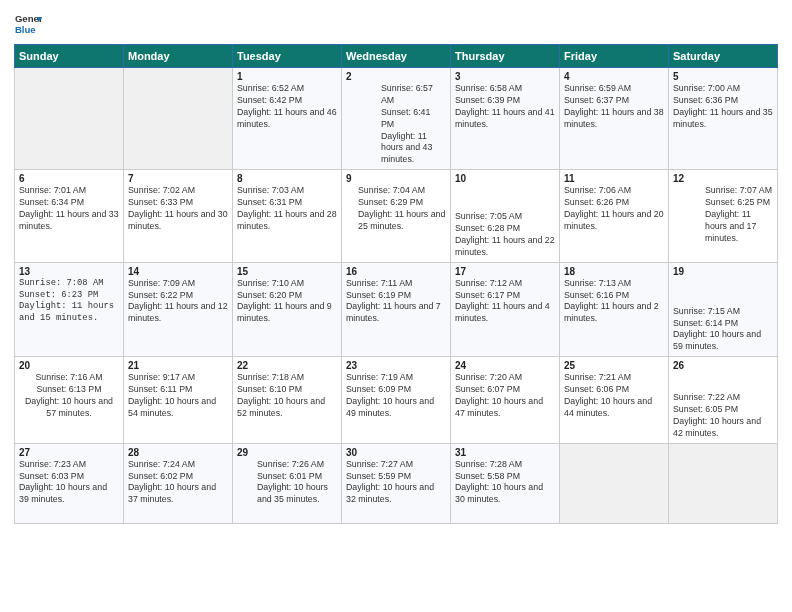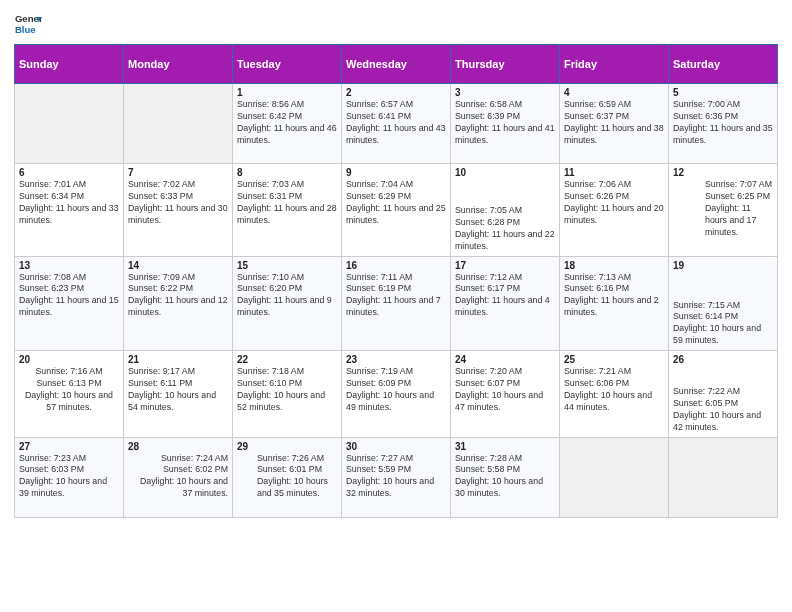--- a/index.html
+++ b/index.html
@@ -42,23 +42,23 @@
     .subtitle {
       font-size: 13px;
       color: #555;
     }
     .calendar {
       width: 100%;
       border-collapse: collapse;
       font-size: 9.5px;
     }
     .calendar thead th {
-      background: #a21caf;
+      background: #0f766e;
       color: #fff;
-      padding: 13px 4px;
+      padding: 5px 4px;
       text-align: left;
       font-size: 11px;
       font-weight: bold;
       border: 1px solid #2e6aad;
     }
     .calendar tbody td {
       border: 1px solid #ccc;
       padding: 3px 4px;
       vertical-align: top;
       background: #fff;
@@ -116,27 +116,27 @@
           <th>Friday</th>
           <th>Saturday</th>
         </tr>
     </thead>
     <tbody id="calendar-body">
     <tr>
           <td class="empty-cell"></td>
           <td class="empty-cell"></td>
           <td>
             <span class="day-number">1</span>
-            <div class="day-info" style="white-space: pre-line;">Sunrise: 8:56 AM
+            <div class="day-info" style="white-space: pre-line;">Sunrise: 6:52 AM
 Sunset: 6:42 PM
 Daylight: 11 hours and 46 minutes.</div>
           </td>
           <td>
             <span class="day-number">2</span>
-            <div class="day-info" style="white-space: pre-line;">Sunrise: 6:57 AM
+            <div class="day-info" style="white-space: pre-line; margin-left: 35px;">Sunrise: 6:57 AM
 Sunset: 6:41 PM
 Daylight: 11 hours and 43 minutes.</div>
           </td>
           <td>
             <span class="day-number">3</span>
             <div class="day-info" style="white-space: pre-line;">Sunrise: 6:58 AM
 Sunset: 6:39 PM
 Daylight: 11 hours and 41 minutes.</div>
           </td>
           <td>
@@ -166,21 +166,21 @@
 Daylight: 11 hours and 30 minutes.</div>
           </td>
           <td>
             <span class="day-number">8</span>
             <div class="day-info" style="white-space: pre-line;">Sunrise: 7:03 AM
 Sunset: 6:31 PM
 Daylight: 11 hours and 28 minutes.</div>
           </td>
           <td>
             <span class="day-number">9</span>
-            <div class="day-info" style="white-space: pre-line;">Sunrise: 7:04 AM
+            <div class="day-info" style="white-space: pre-line; margin-left: 12px;">Sunrise: 7:04 AM
 Sunset: 6:29 PM
 Daylight: 11 hours and 25 minutes.</div>
           </td>
           <td>
             <span class="day-number">10</span>
             <div class="day-info" style="white-space: pre-line; margin-top: 27px;">Sunrise: 7:05 AM
 Sunset: 6:28 PM
 Daylight: 11 hours and 22 minutes.</div>
           </td>
           <td>
@@ -192,21 +192,21 @@
           <td>
             <span class="day-number">12</span>
             <div class="day-info" style="white-space: pre-line; margin-left: 32px;">Sunrise: 7:07 AM
 Sunset: 6:25 PM
 Daylight: 11 hours and 17 minutes.</div>
           </td>
         </tr>
         <tr>
           <td>
             <span class="day-number">13</span>
-            <div class="day-info" style="white-space: pre-line;">Sunrise: 7:08 AM
+            <div class="day-info" style="white-space: pre-line; font-family: Liberation Mono, monospace;">Sunrise: 7:08 AM
 Sunset: 6:23 PM
 Daylight: 11 hours and 15 minutes.</div>
           </td>
           <td>
             <span class="day-number">14</span>
             <div class="day-info" style="white-space: pre-line;">Sunrise: 7:09 AM
 Sunset: 6:22 PM
 Daylight: 11 hours and 12 minutes.</div>
           </td>
           <td>
@@ -286,21 +286,21 @@
         </tr>
         <tr>
           <td>
             <span class="day-number">27</span>
             <div class="day-info" style="white-space: pre-line;">Sunrise: 7:23 AM
 Sunset: 6:03 PM
 Daylight: 10 hours and 39 minutes.</div>
           </td>
           <td>
             <span class="day-number">28</span>
-            <div class="day-info" style="white-space: pre-line; text-align: right;">Sunrise: 7:24 AM
+            <div class="day-info" style="white-space: pre-line;">Sunrise: 7:24 AM
 Sunset: 6:02 PM
 Daylight: 10 hours and 37 minutes.</div>
           </td>
           <td>
             <span class="day-number">29</span>
             <div class="day-info" style="white-space: pre-line; margin-left: 20px;">Sunrise: 7:26 AM
 Sunset: 6:01 PM
 Daylight: 10 hours and 35 minutes.</div>
           </td>
           <td>

